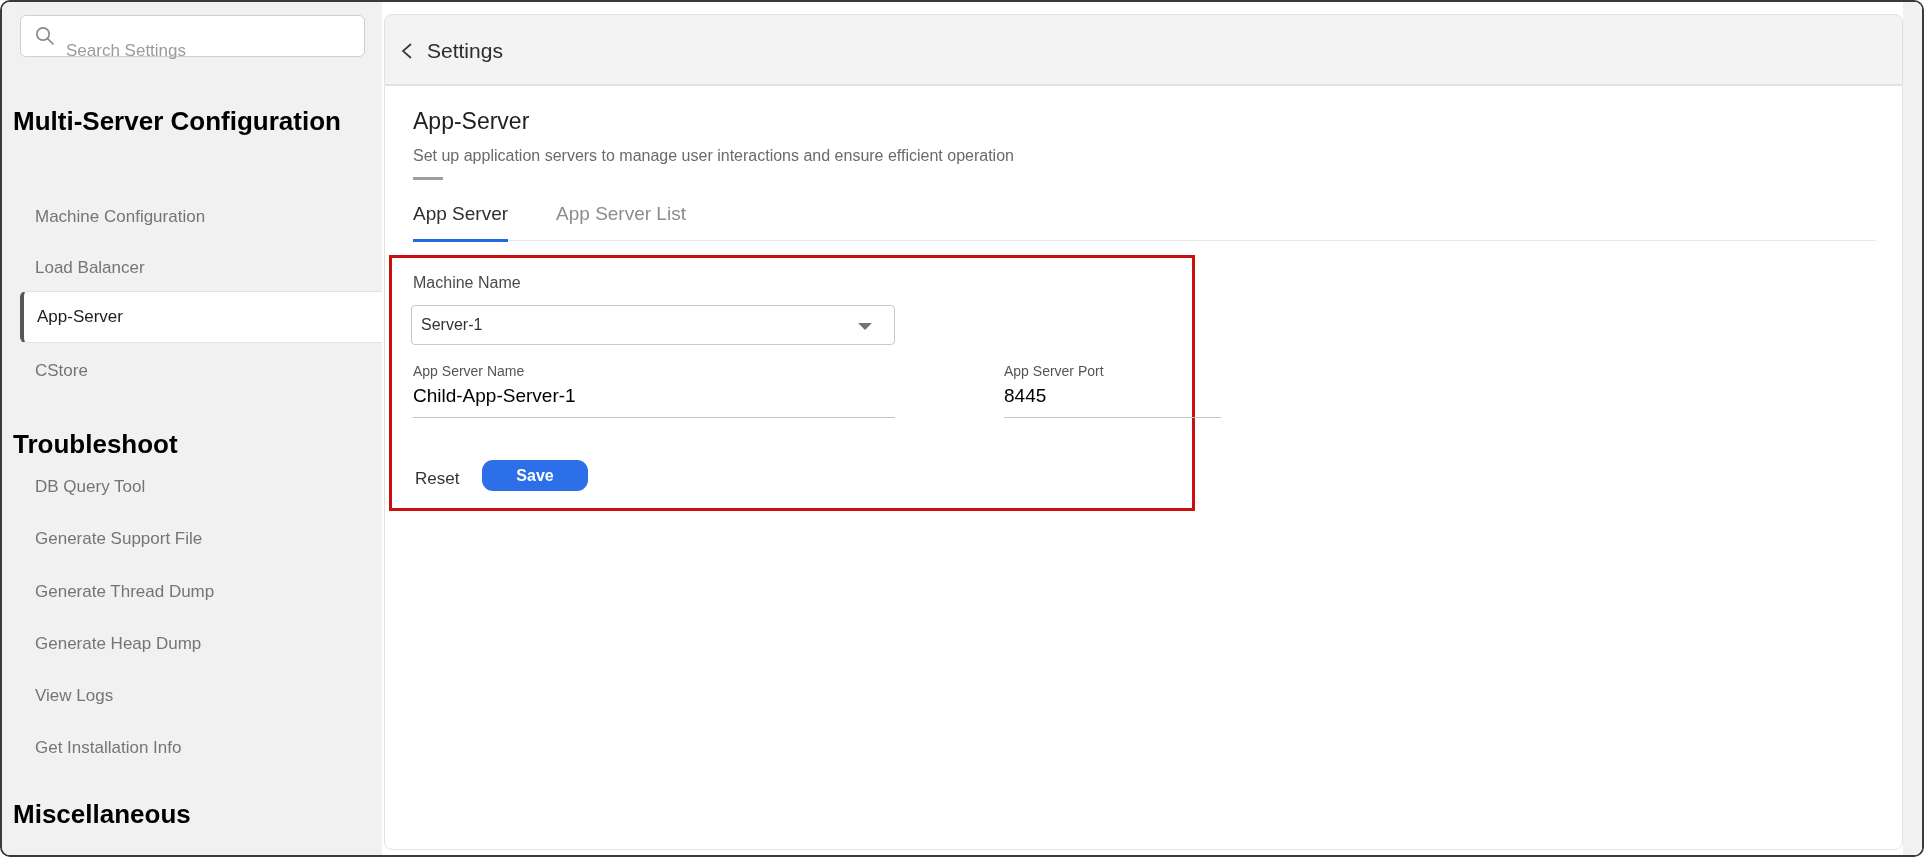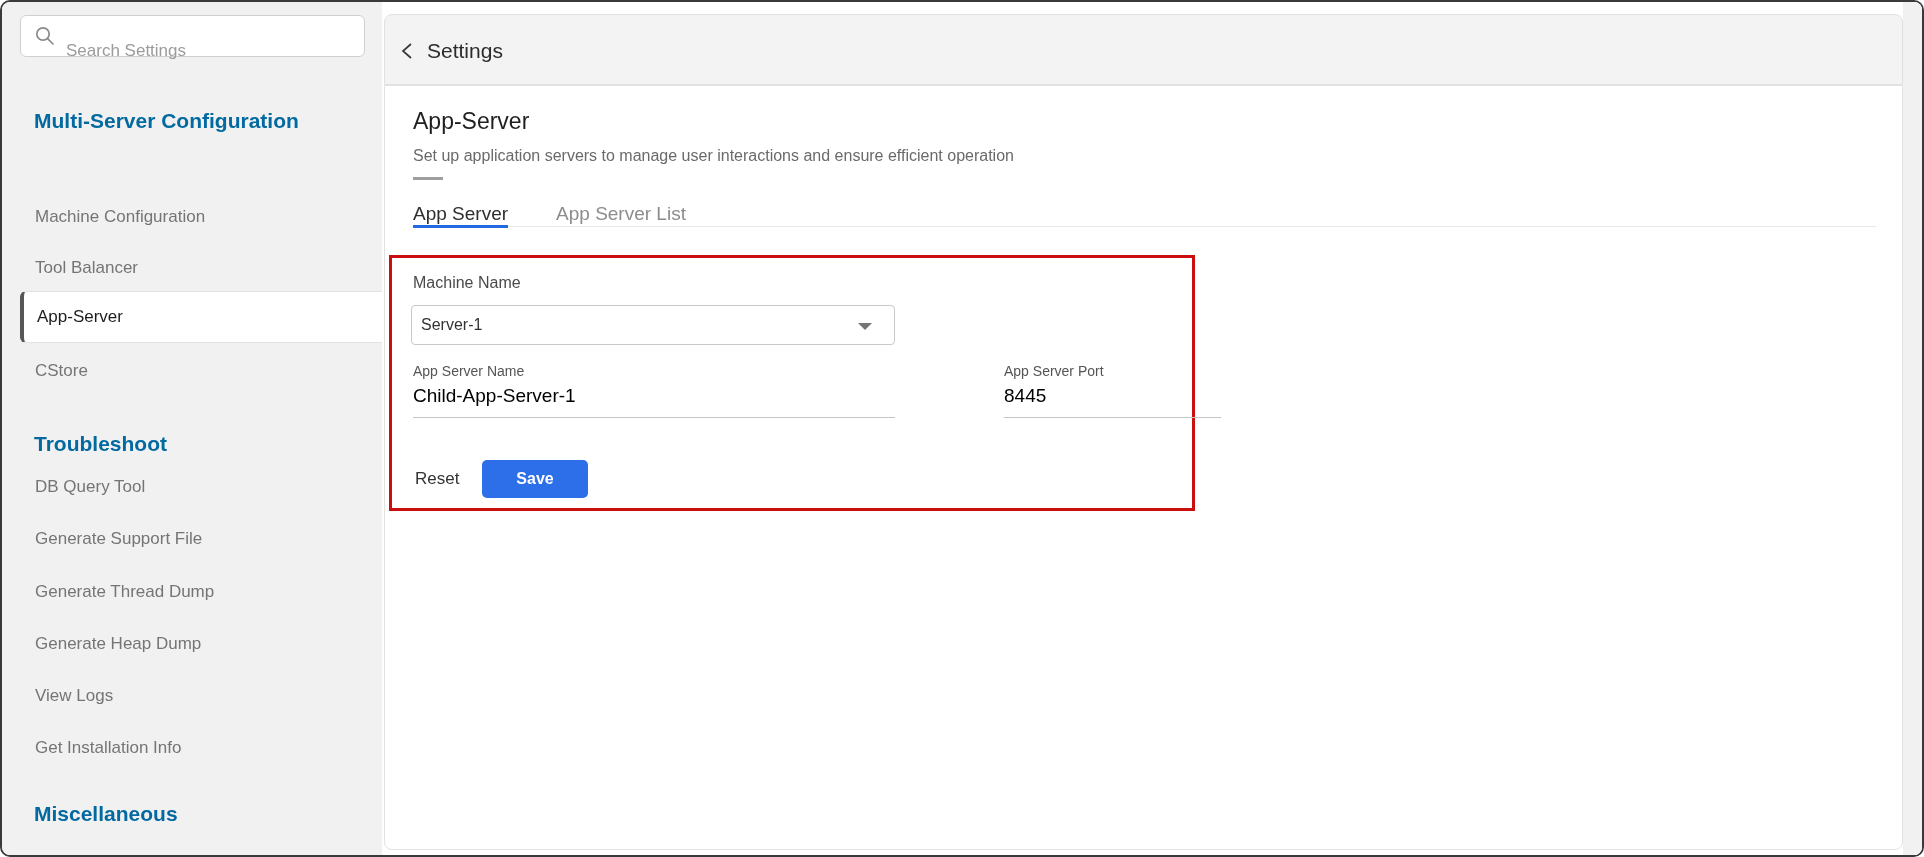--- a/index.html
+++ b/index.html
@@ -31,22 +31,22 @@
   }
   .searchbox svg { margin-left: 13px; flex: 0 0 auto; }
   .searchbox input {
     border: none; outline: none; background: transparent;
     font-family: "Liberation Sans", sans-serif;
     font-size: 17px; color: #444; width: 270px; margin-left: 10px; margin-top: 29px;
   }
   .searchbox input::placeholder { color: #9b9b9b; }
 
   .sec {
-    position: absolute; left: 32px;
-    font-size: 21px; font-weight: 700; color: #0369a1;
+    position: absolute; left: 11px;
+    font-size: 26px; font-weight: 700; color: #000000;
     line-height: 28px; white-space: nowrap;
   }
   .item {
     position: absolute; left: 0; width: 380px; height: 52px;
     line-height: 52px; padding-left: 33px;
     font-size: 17px; color: #757575;
     cursor: pointer; white-space: nowrap;
   }
   .item.selected {
     left: 18px; width: 362px;
@@ -103,21 +103,21 @@
     width: 30px; height: 3px; background: #9e9e9e;
   }
   .tabs {
     position: absolute; left: 28px; top: 117px;
     width: 1463px;
     display: flex; gap: 48px;
     border-bottom: 1px solid #e8e8e8;
   }
   .tab {
     font-size: 19px; color: #8c8c8c;
-    cursor: pointer;
+    padding-bottom: 14px; cursor: pointer;
     border-bottom: 3px solid transparent;
     margin-bottom: -2px;
   }
   .tab.active { color: #2f2f2f; border-bottom-color: #2269e2; }
 
   .redbox {
     position: absolute; left: 4px; top: 169px;
     width: 806px; height: 256px;
     border: 3px solid #cb0e0e;
     pointer-events: none;
@@ -162,22 +162,22 @@
   .reset-btn {
     position: absolute; left: 24px; top: 374px;
     height: 38px; padding: 0 6px;
     background: none; border: none;
     font-family: "Liberation Sans", sans-serif;
     font-size: 17px; color: #333;
     cursor: pointer;
   }
   .save-btn {
     position: absolute; left: 97px; top: 374px;
-    width: 106px; height: 38px;
-    background: #2c6fe8; border: none; border-radius: 5px;
+    width: 106px; height: 31px;
+    background: #2c6fe8; border: none; border-radius: 11px;
     font-family: "Liberation Sans", sans-serif;
     font-size: 16px; font-weight: 700; color: #ffffff;
     cursor: pointer;
   }
 
   .note {
     position: absolute; left: 28px; top: 430px;
     width: 1330px;
     font-size: 17px; line-height: 29px; color: #1f1f1f;
   }
@@ -195,21 +195,21 @@
       <svg width="22" height="22" viewBox="0 0 22 22">
         <circle cx="9" cy="9" r="6.2" fill="none" stroke="#8a8a8a" stroke-width="1.7"></circle>
         <line x1="13.6" y1="13.6" x2="19" y2="19" stroke="#8a8a8a" stroke-width="1.7" stroke-linecap="round"></line>
       </svg>
       <input placeholder="Search Settings" style="">
     </div>
 
     <div class="sec" style="top:105px">Multi-Server Configuration</div>
 
     <div class="item" style="top:189px">Machine Configuration</div>
-    <div class="item" style="top:240px">Tool Balancer</div>
+    <div class="item" style="top:240px">Load Balancer</div>
     <div class="item selected" style="top:289px">App-Server</div>
     <div class="item" style="top:343px">CStore</div>
 
     <div class="sec" style="top:428px">Troubleshoot</div>
 
     <div class="item" style="top:459px">DB Query Tool</div>
     <div class="item" style="top:511px">Generate Support File</div>
     <div class="item" style="top:564px">Generate Thread Dump</div>
     <div class="item" style="top:616px">Generate Heap Dump</div>
     <div class="item" style="top:668px">View Logs</div>

